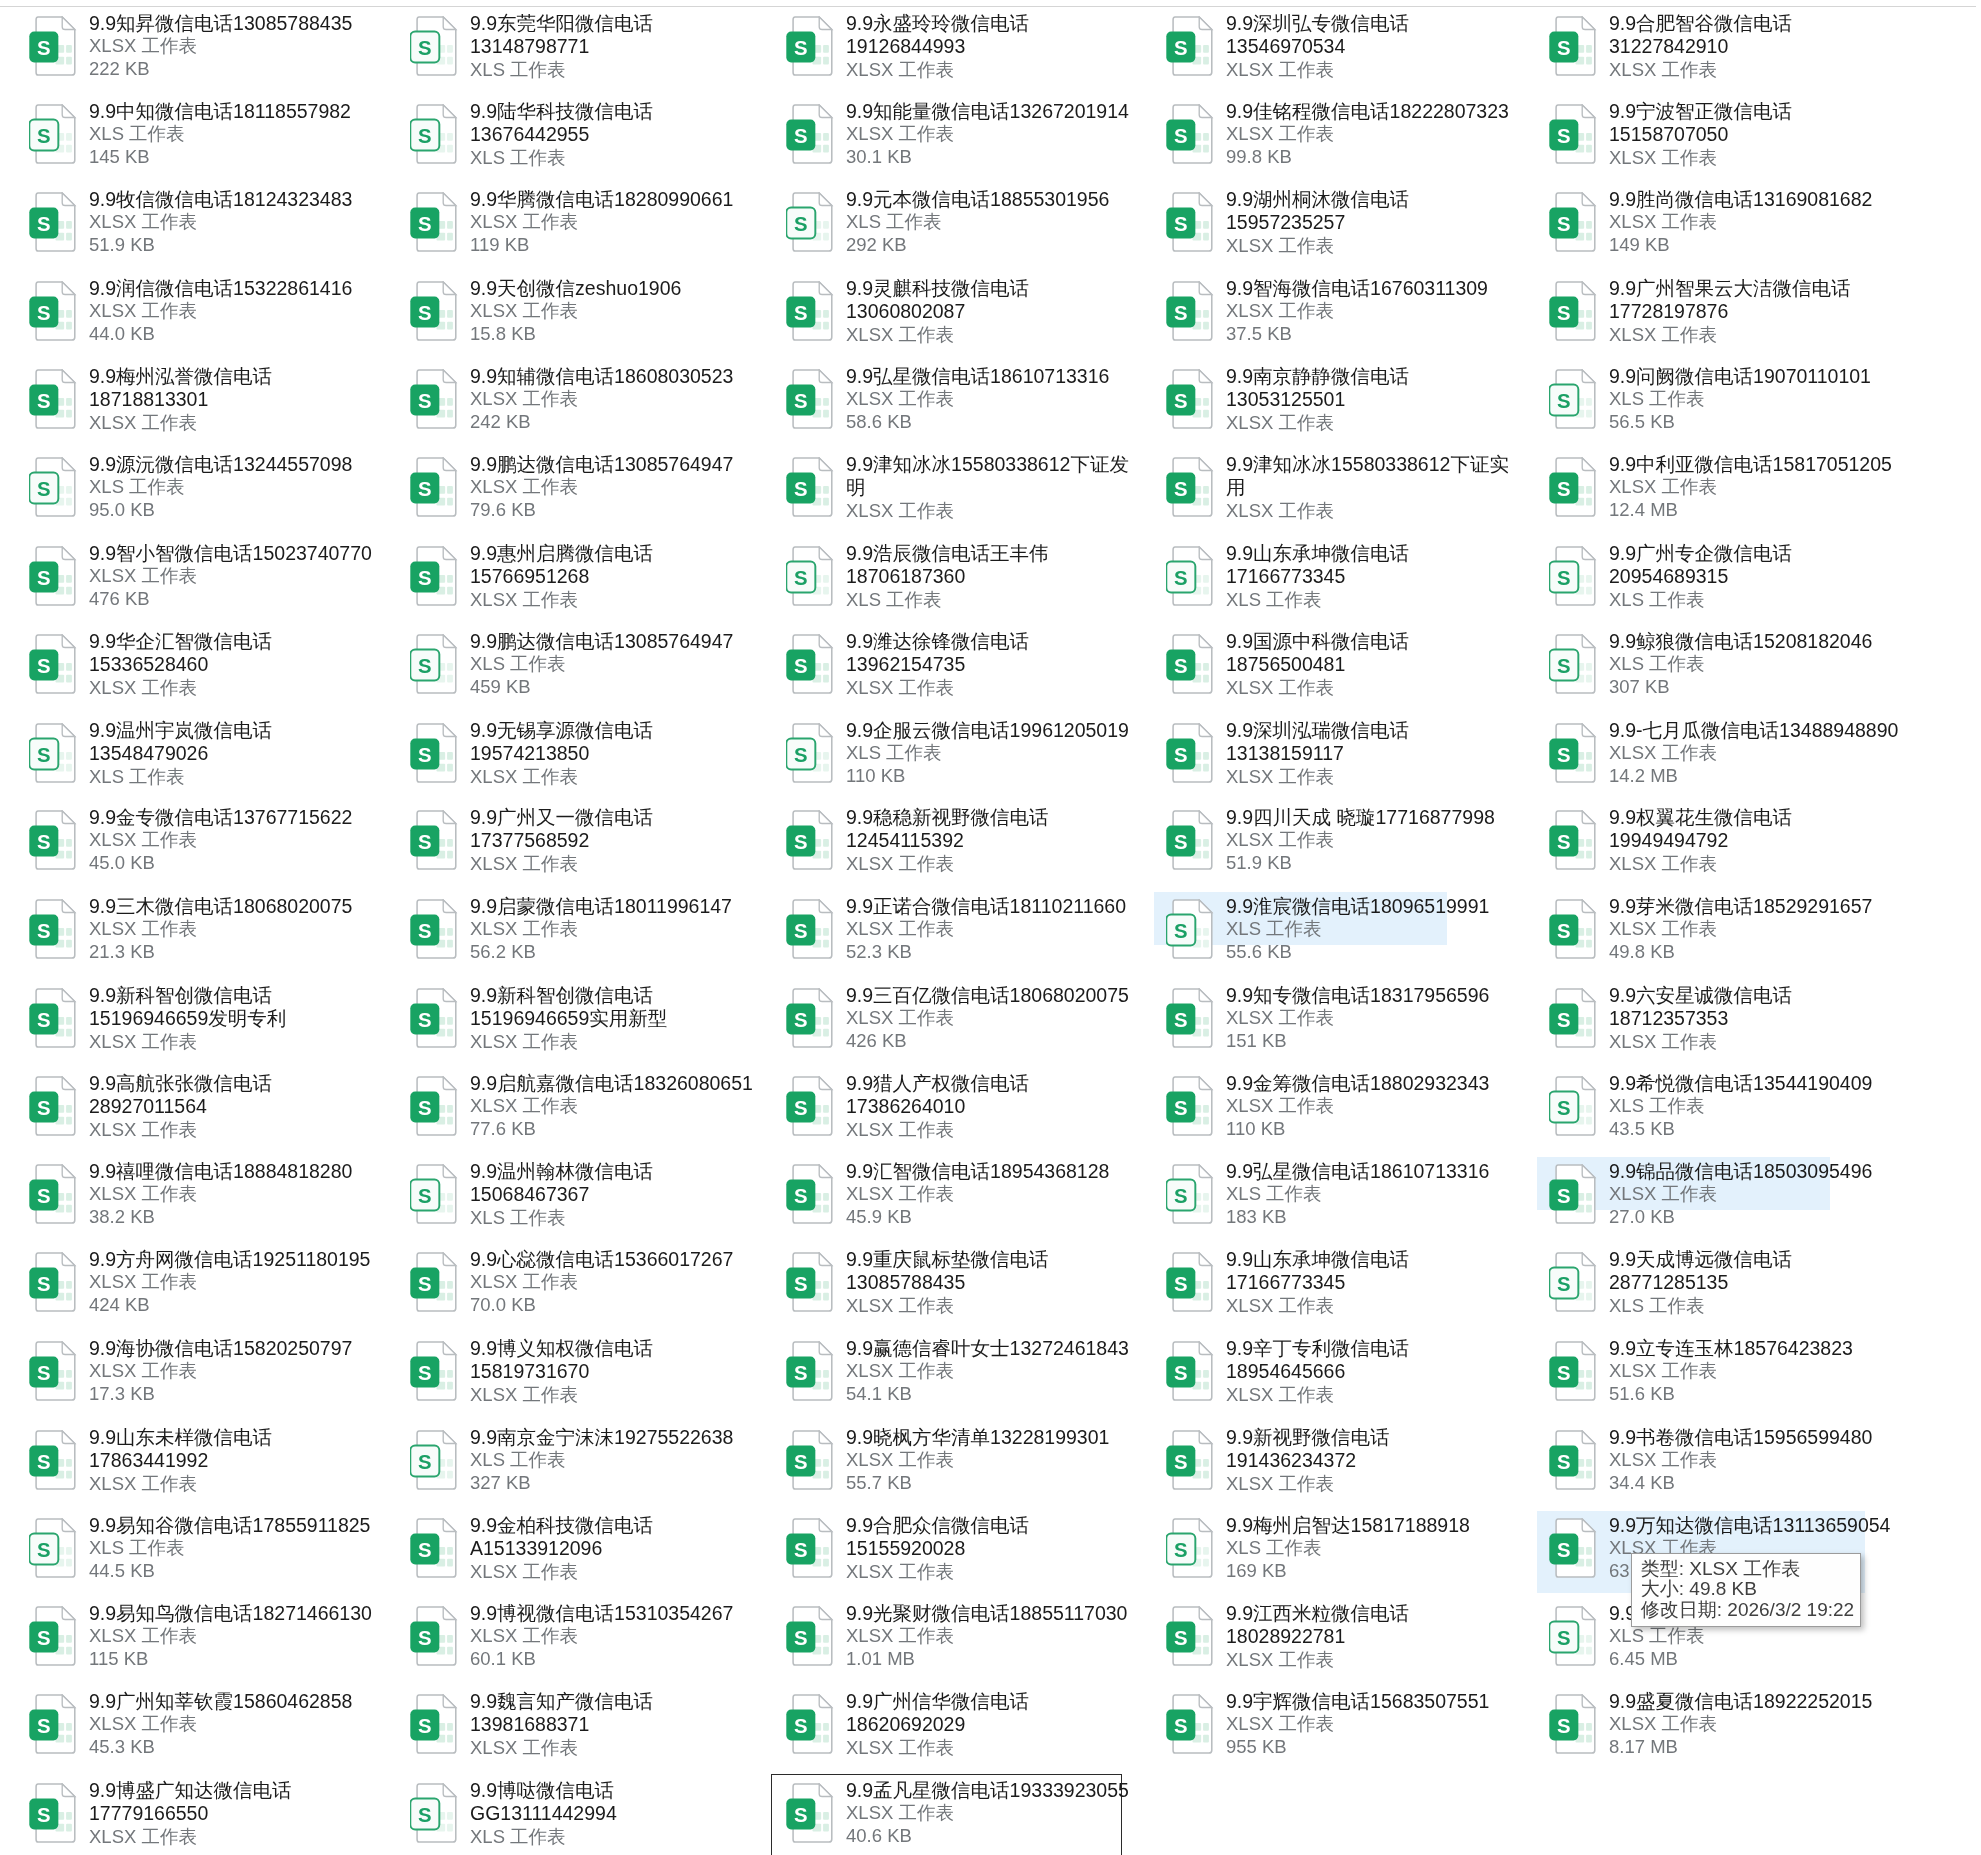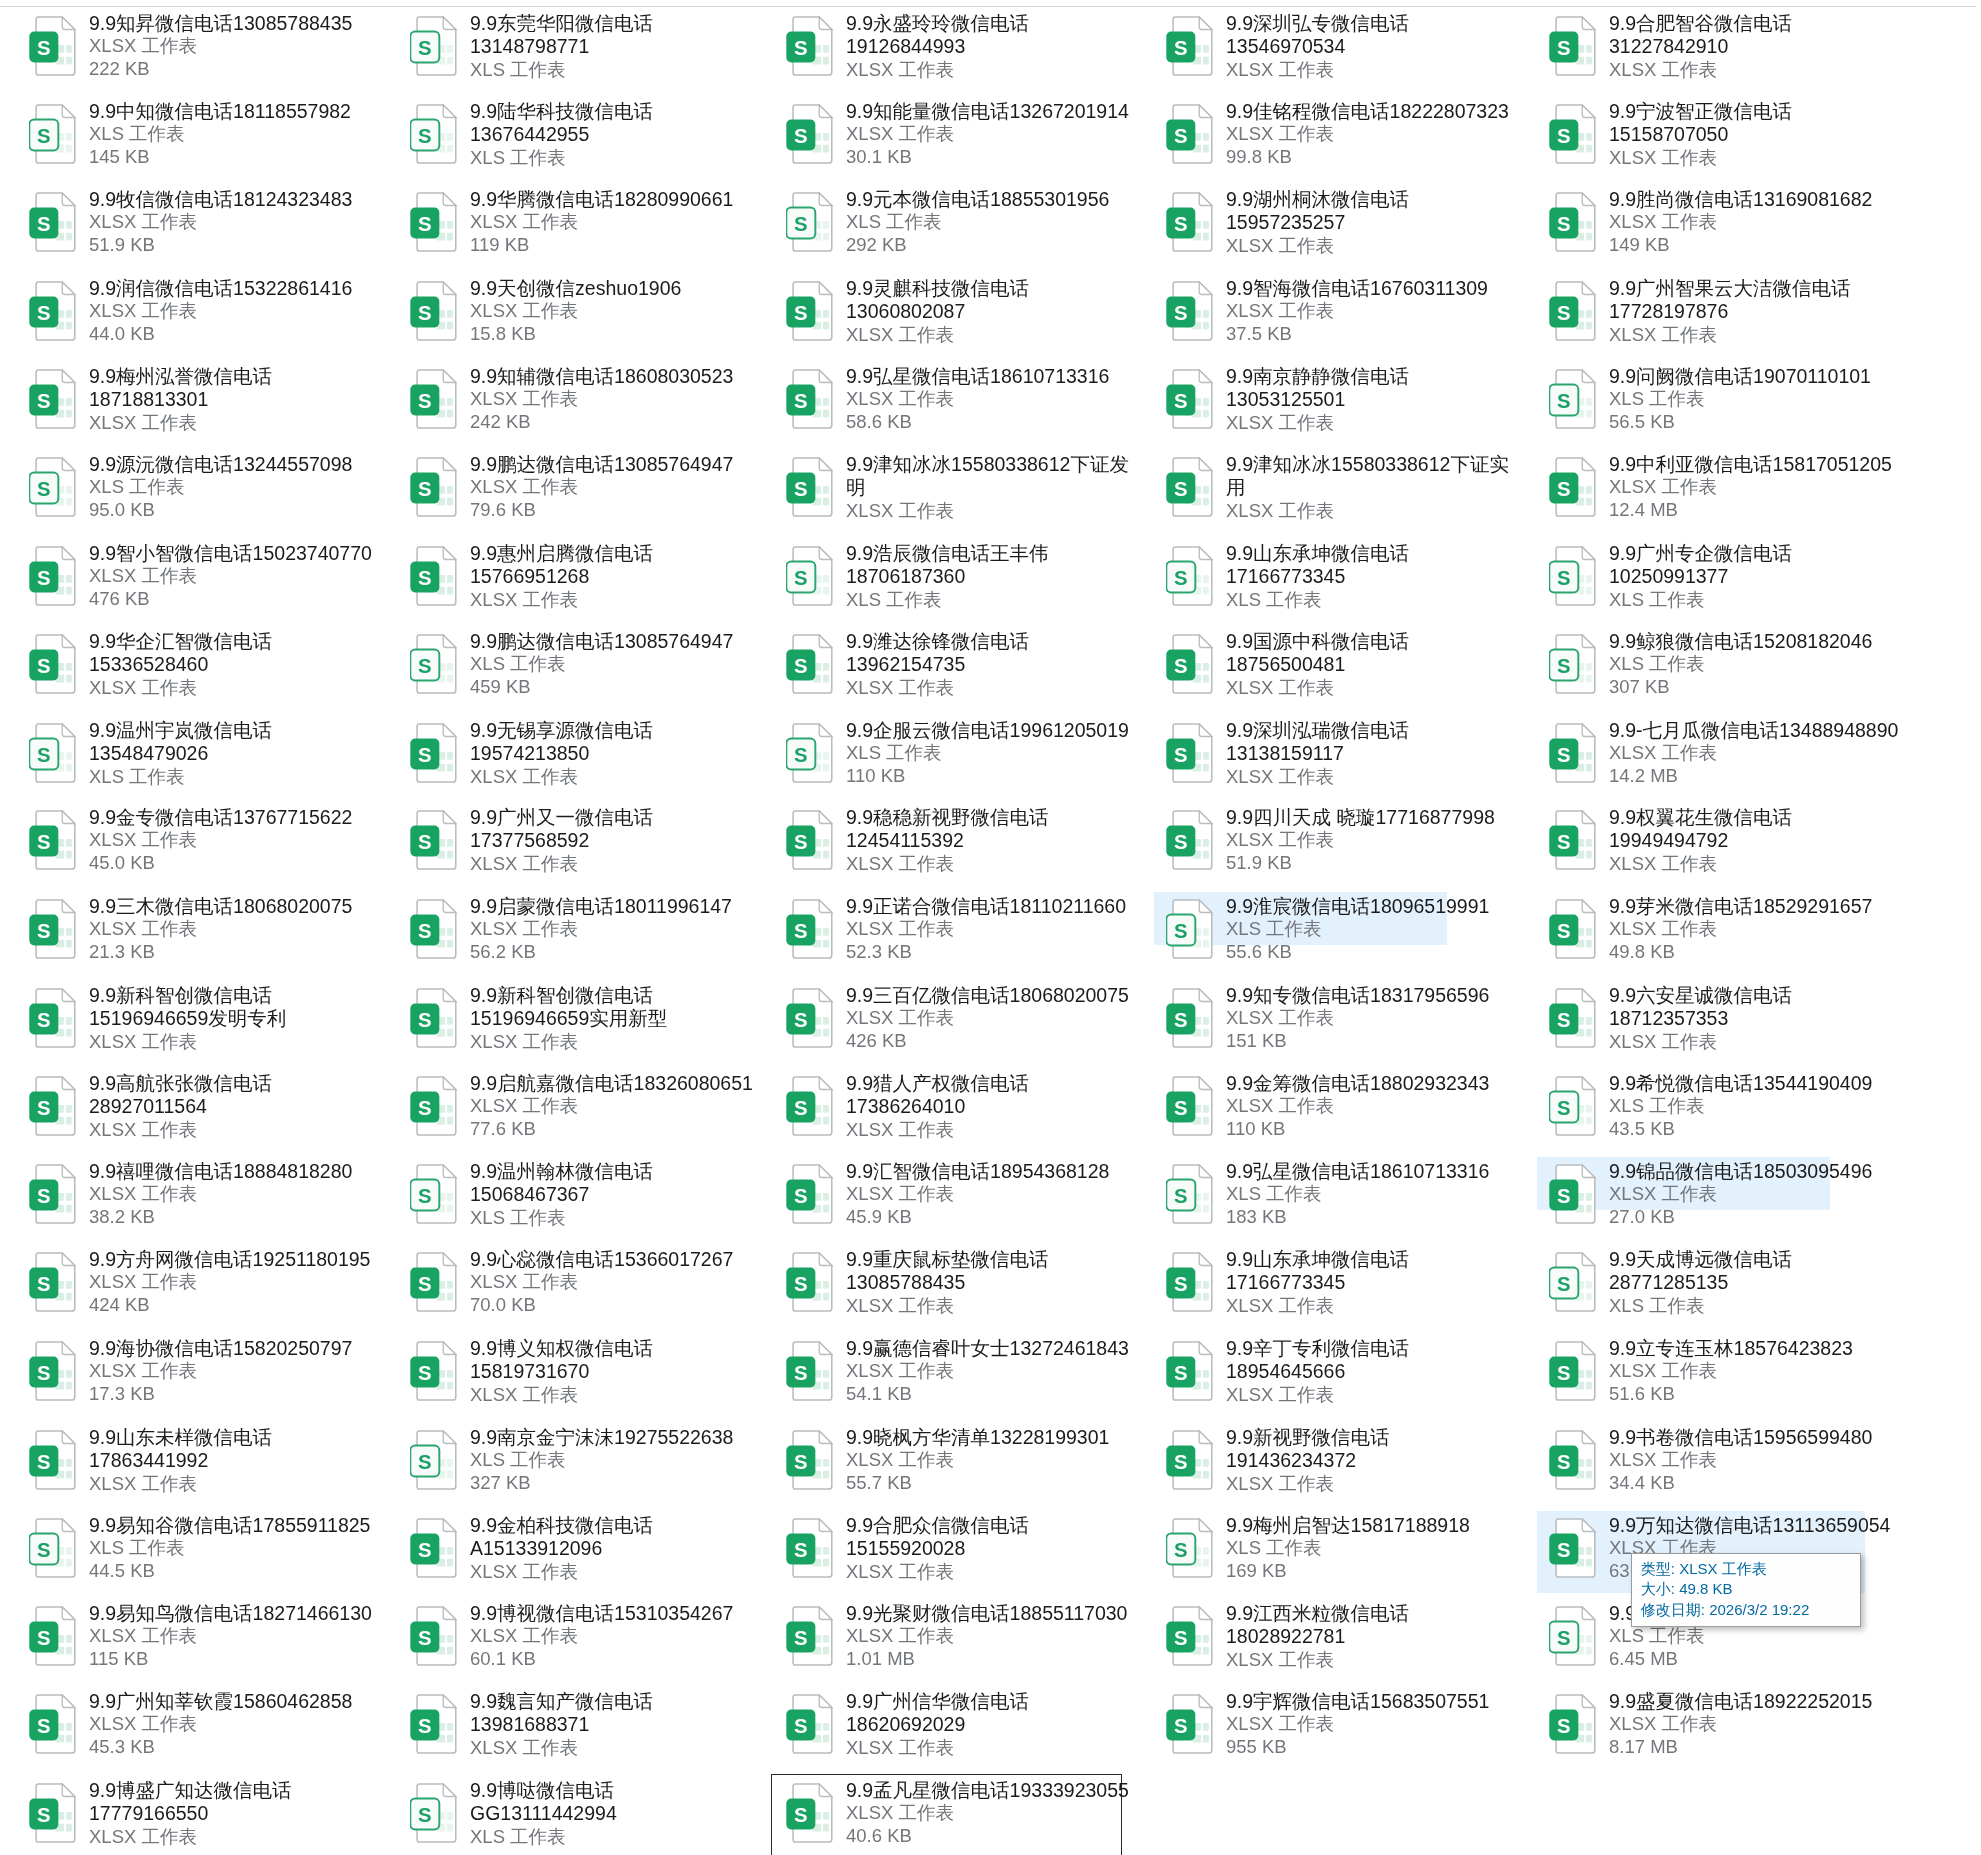--- a/index.html
+++ b/index.html
@@ -27,21 +27,21 @@
   .icon .sq-s{fill:#ffffff;font-family:"Liberation Sans",sans-serif;font-weight:bold;font-size:21px;}
   .tile.xls .icon .sq{fill:#f7fcfa;stroke:#2aa56e;stroke-width:2;}
   .tile.xls .icon .sq-s{fill:#1ba065;}
   .tile.xls .icon .bar{fill:#e7f5ee;}
   
   .tooltip{
     position:absolute;left:1631px;top:1553px;width:230px;z-index:50;
     background:#fefefe;border:1px solid #9b9b9b;box-shadow:2.9px 2.9px 5.9px rgba(0,0,0,0.25);
     padding:4.9px 8.8px 5.9px 8.8px;box-sizing:border-box;
   }
-  .tooltip div{font-size:15px;line-height:20.5px;color:#0369a1;white-space:nowrap;}
+  .tooltip div{font-size:19px;line-height:20.5px;color:#404040;white-space:nowrap;}
 </style>
 </head>
 <body>
 
 <div class="top-divider"></div>
 
 <div id="file-grid">
     <div class="tile" style="left: 29px; top: 13.7px;">
 
     <div class="icon">
@@ -1833,21 +1833,21 @@
         <rect class="bar" x="27" y="30" width="9" height="8" rx="1"></rect>
         <rect class="bar" x="38" y="30" width="6" height="8" rx="1"></rect>
         <rect class="bar" x="27" y="42" width="9" height="8" rx="1"></rect>
         <rect class="bar" x="38" y="42" width="6" height="8" rx="1"></rect>
         <rect class="sq" x="0" y="16" width="30" height="32" rx="5"></rect>
         <text class="sq-s" x="8" y="40">S</text>
       </svg>
     </div>
     <div class="text">
         <div class="nl">9.9广州专企微信电话</div>
-        <div class="nl">10250991377</div>
+        <div class="nl">20954689315</div>
         <div class="meta">XLS 工作表</div>
       </div>
   </div>
     <div class="tile xls" style="left: 1549px; top: 632px;">
 
     <div class="icon">
       <svg viewBox="0 0 50 62" width="49" height="60">
         <path class="page" d="M9 1 H34 L47 14 V58 Q47 61 44 61 H9 Q7 61 7 58 V4 Q7 1 9 1 Z"></path>
         <path class="fold" d="M34 1 L47 14 H37 Q34 14 34 11 Z"></path>
         <rect class="bar" x="27" y="30" width="9" height="8" rx="1"></rect>

